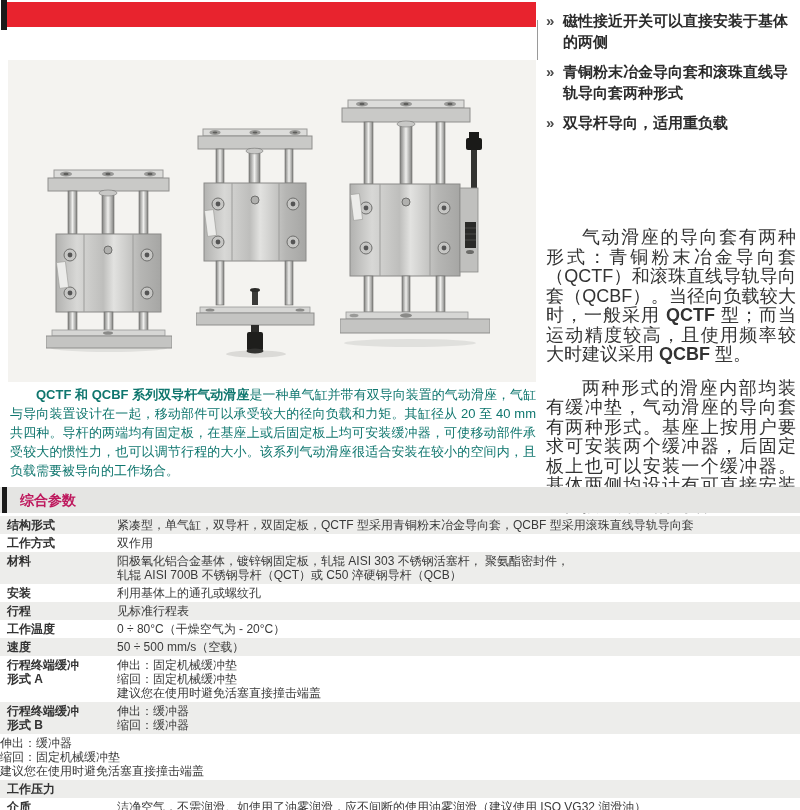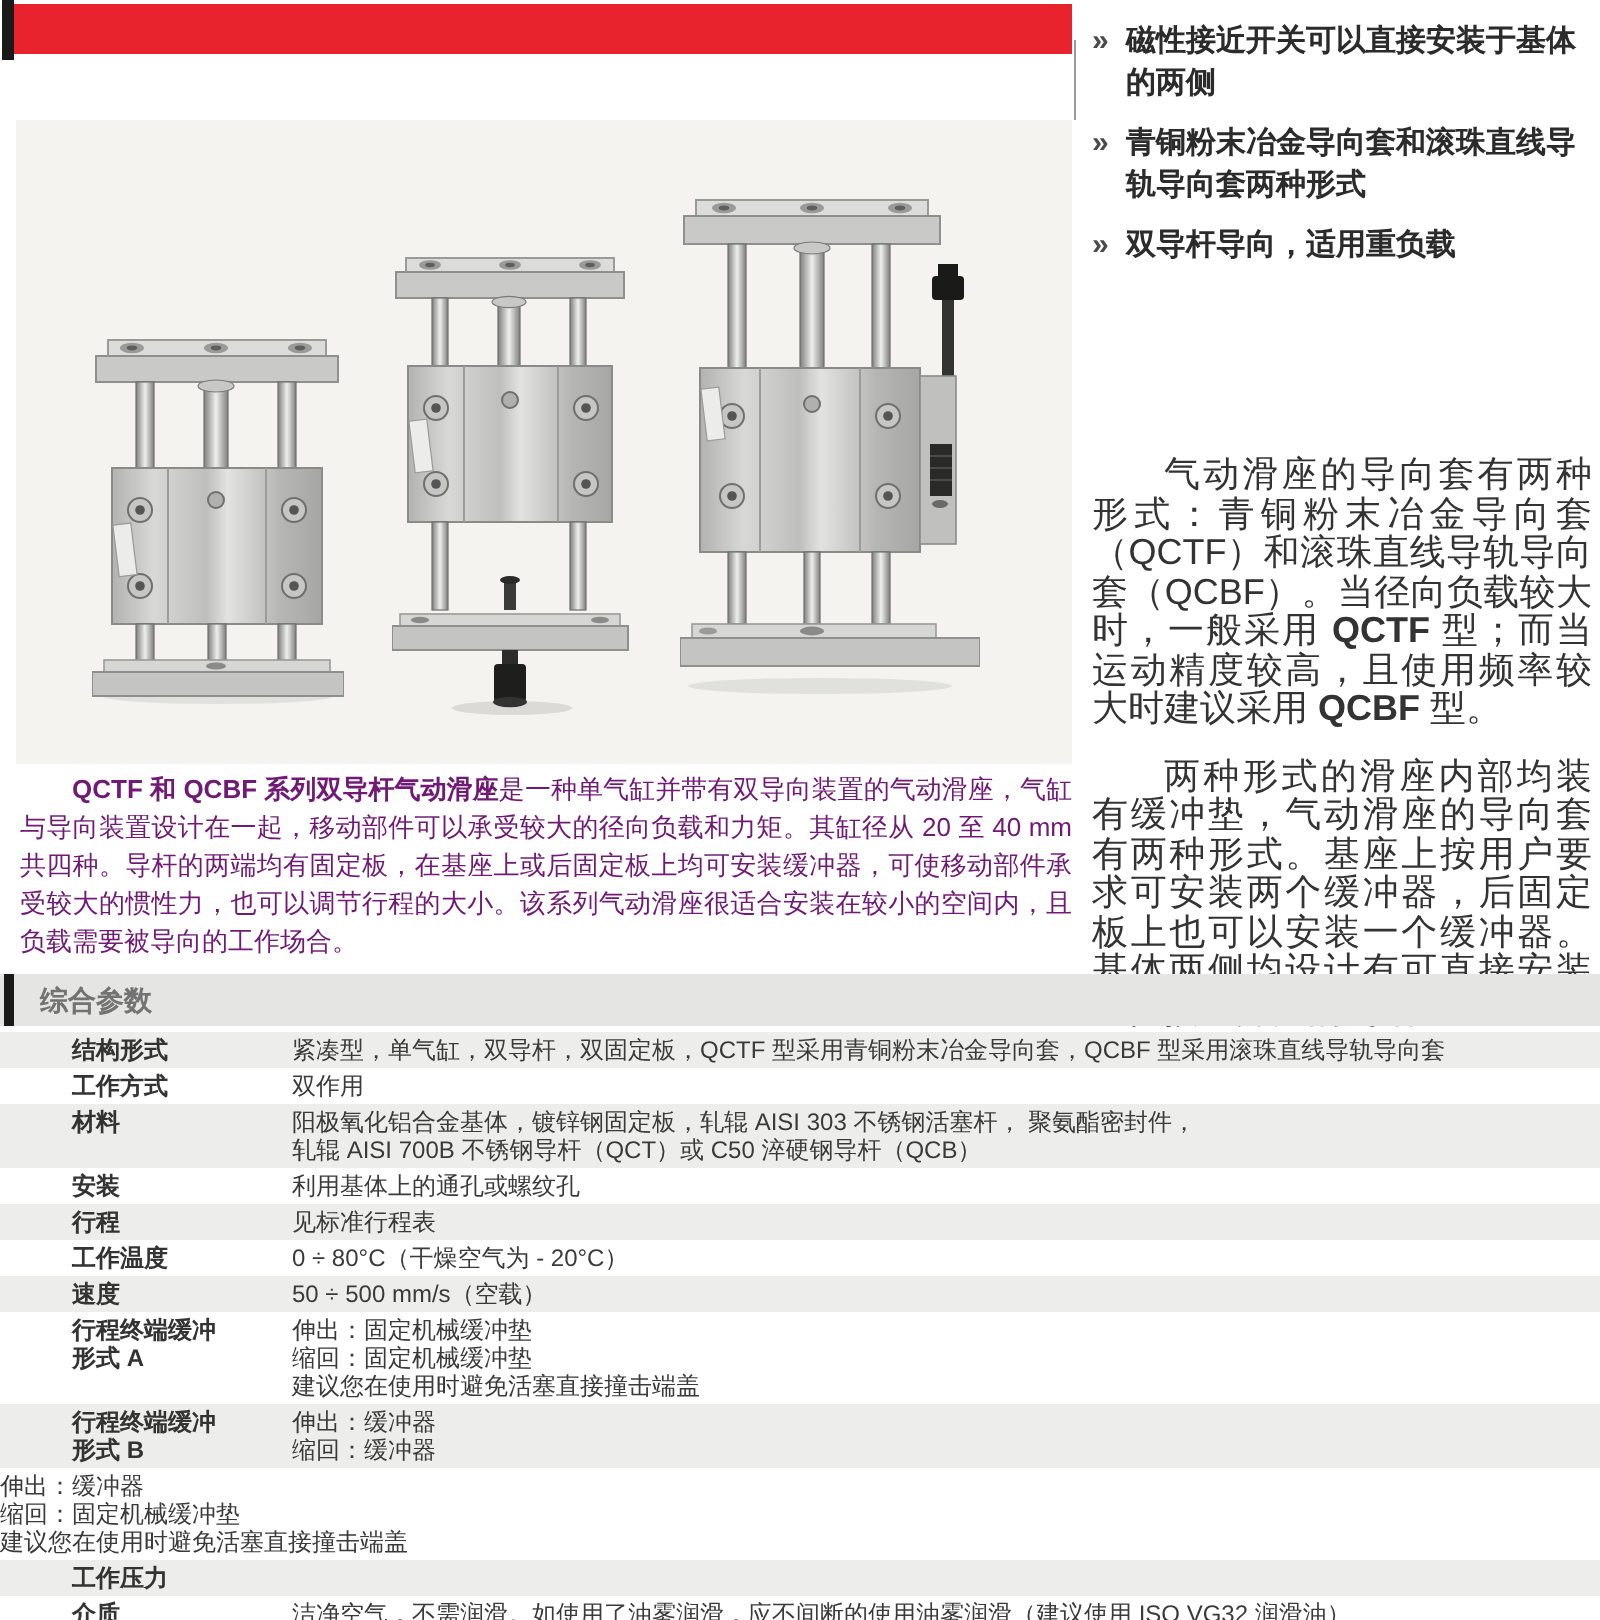--- a/index.html
+++ b/index.html
@@ -22,33 +22,33 @@
 
   
   .photo-area{position:absolute;left:8px;top:60px;width:528px;height:322px;background:#f4f3f0;}
   .photo-area svg{position:absolute;}
   .ph1{left:38px;top:102px;}
   .ph2{left:188px;top:62px;}
   .ph3{left:332px;top:32px;}
 
   
   .intro{position:absolute;left:10px;top:385px;width:526px;margin:0;
-         font-size:13px;line-height:19px;text-indent:2em;text-align:justify;color:#701a75;}
+         font-size:13px;line-height:19px;text-indent:2em;text-align:justify;color:#0f766e;}
   .intro b{font-weight:bold;}
 
   
   .section-band{position:absolute;left:0;top:487px;width:800px;height:26px;background:#e5e5e3;}
   .band-notch{position:absolute;left:2px;top:0;width:5px;height:26px;background:#1a1a1a;}
-  .section-band h2{margin:0;padding:5px 0 0 20px;font-size:14px;font-weight:bold;color:#737373;}
+  .section-band h2{margin:0;padding:5px 0 0 20px;font-size:14px;font-weight:bold;color:#be185d;}
 
   
   .spec-table{position:absolute;left:0;top:516px;width:800px;font-size:12px;line-height:14px;}
   .spec-row{display:flex;padding:2px 0;}
   .spec-row.shaded{background:var(--stripe,#ededeb);}
-  .spec-label{flex:0 0 110px;padding-left:36px;font-weight:bold;color:#333;}
+  .spec-label{flex:0 0 110px;padding-left:7px;font-weight:bold;color:#333;}
   .spec-value{flex:1;padding-right:4px;color:#3a3a3a;}
   .spec-label div,.spec-value div{min-height:14px;}
 </style>
 </head>
 <body style="--accent: #e8232e; --stripe: #ededeb;">
 
 <div class="topbar-notch"></div>
 <div class="topbar-red"></div>
 <div class="col-divider"></div>
 

